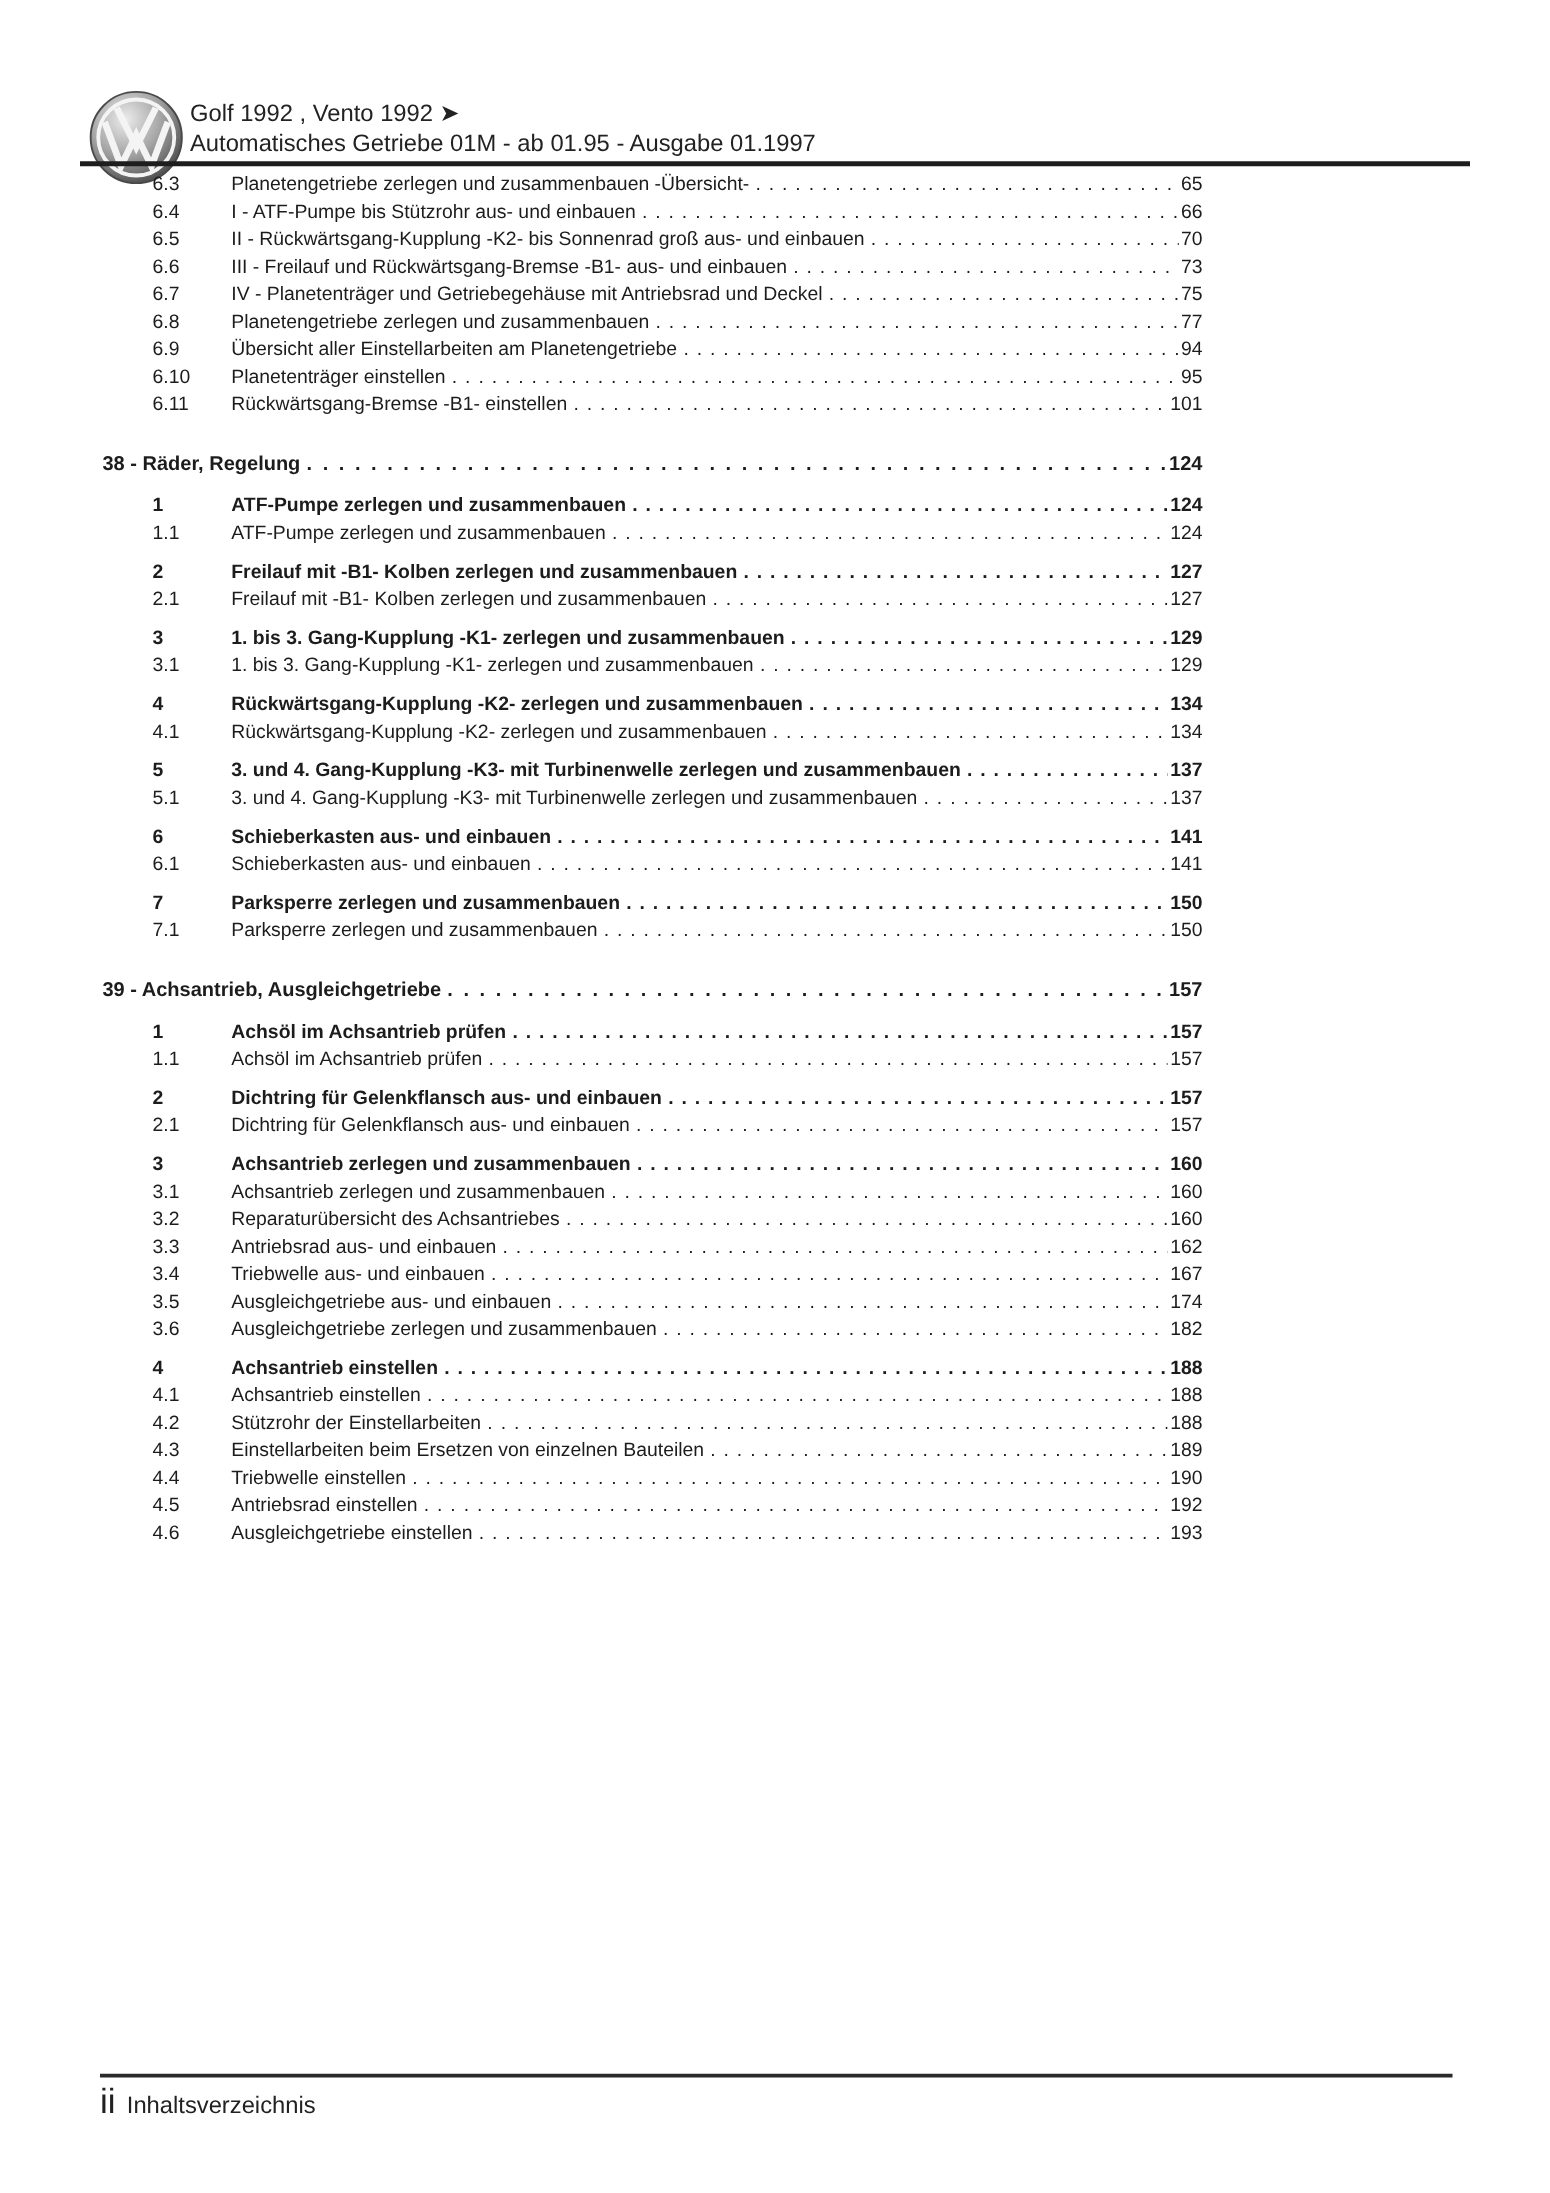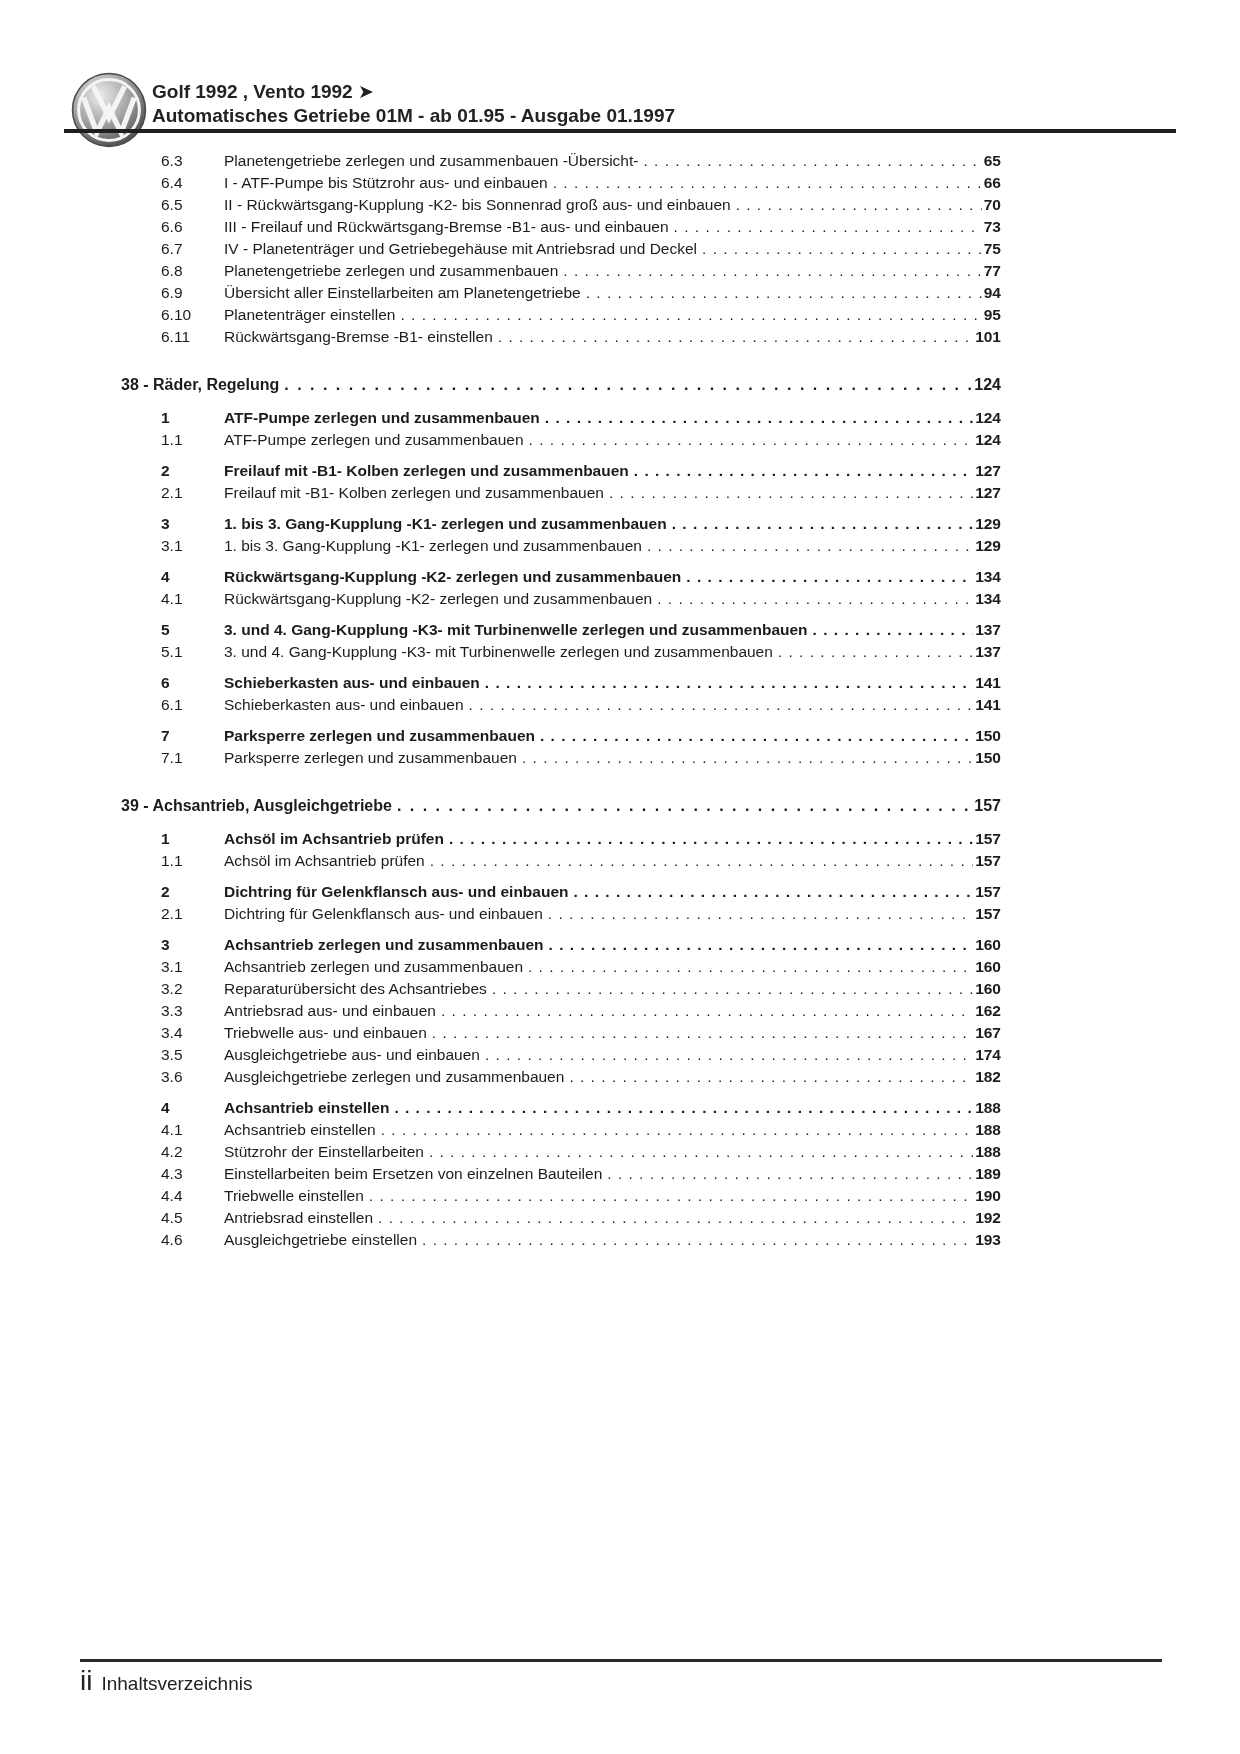--- a/index.html
+++ b/index.html
@@ -9,25 +9,25 @@
     height: 1754px;
     background: #ffffff;
     font-family: "Liberation Sans", "DejaVu Sans", sans-serif;
     color: #1c1c1c;
     overflow: hidden;
   }
 
   
   .header-logo { position: absolute; left: 70px; top: 72px; width: 78px; height: 76px; }
   .header-text { position: absolute; left: 152px; top: 80px; }
-  .header-line { font-size: 19px; font-weight: bold; line-height: 24px; white-space: nowrap; color: #222; }
+  .header-line { font-size: 19px; font-weight: normal; line-height: 24px; white-space: nowrap; color: #222; }
   .header-rule { position: absolute; left: 64px; top: 129px; width: 1112px; height: 4px; background: #1e1e1e; }
 
   
-  .toc { position: absolute; left: 82px; top: 150px; width: 880px; margin-left: 39px; }
+  .toc { position: absolute; left: 82px; top: 137px; width: 880px; }
   .entry-row {
     display: flex; align-items: baseline;
     padding-left: 40px;
     font-size: 15.5px; line-height: 22px;
   }
   .entry-row.group-start { margin-top: 9px; }
   .entry-row .num { width: 63px; flex: none; }
   .entry-row .title { flex: none; white-space: nowrap; }
   .bold { font-weight: bold; }
 
@@ -35,21 +35,21 @@
     flex: 1 1 auto;
     overflow: hidden;
     white-space: nowrap;
     margin: 0 2px 0 5px;
     min-width: 12px;
   }
   .leader::after {
     content: ". . . . . . . . . . . . . . . . . . . . . . . . . . . . . . . . . . . . . . . . . . . . . . . . . . . . . . . . . . . . . . . . . . . . . . . . . . . . . . . . . . . . . . . . . . . . . . . . . . . . . . . . . . . . . .";
     letter-spacing: 1px;
   }
-  .page-num { flex: none; font-weight: bold; }
+  .page-num { flex: none; }
 
   .chapter-row {
     display: flex; align-items: baseline;
     font-size: 16px; font-weight: bold; line-height: 27px;
     margin-top: 23px; margin-bottom: 9px;
     white-space: nowrap;
   }
   .chapter-row .leader::after { letter-spacing: 2px; }
 
   

